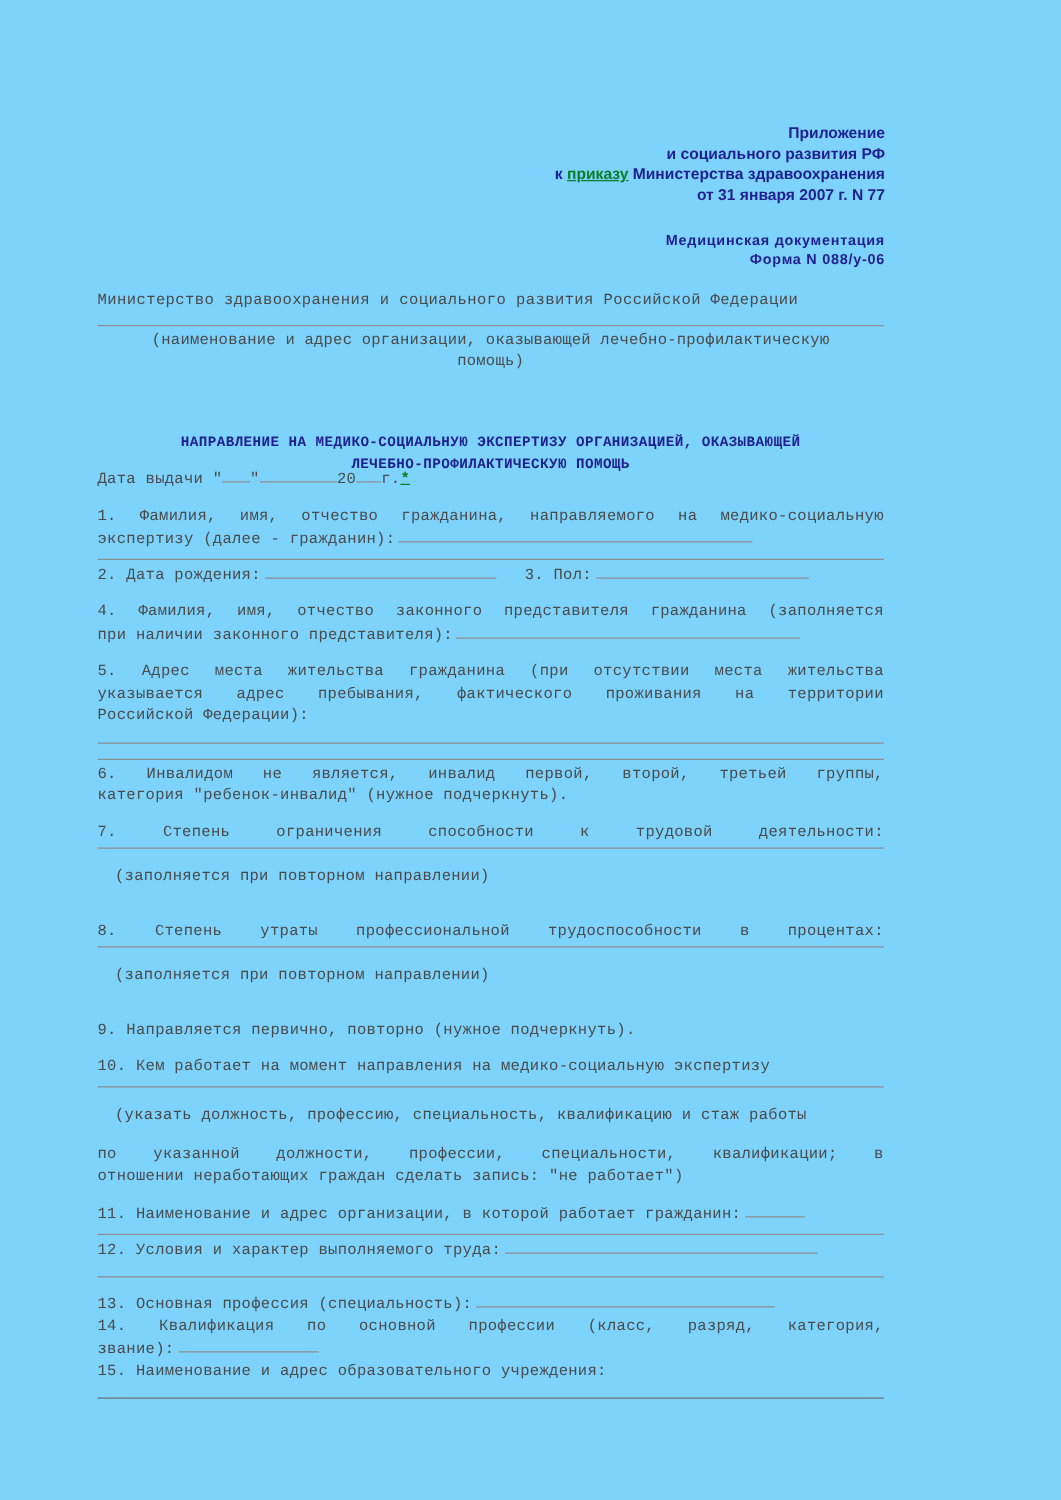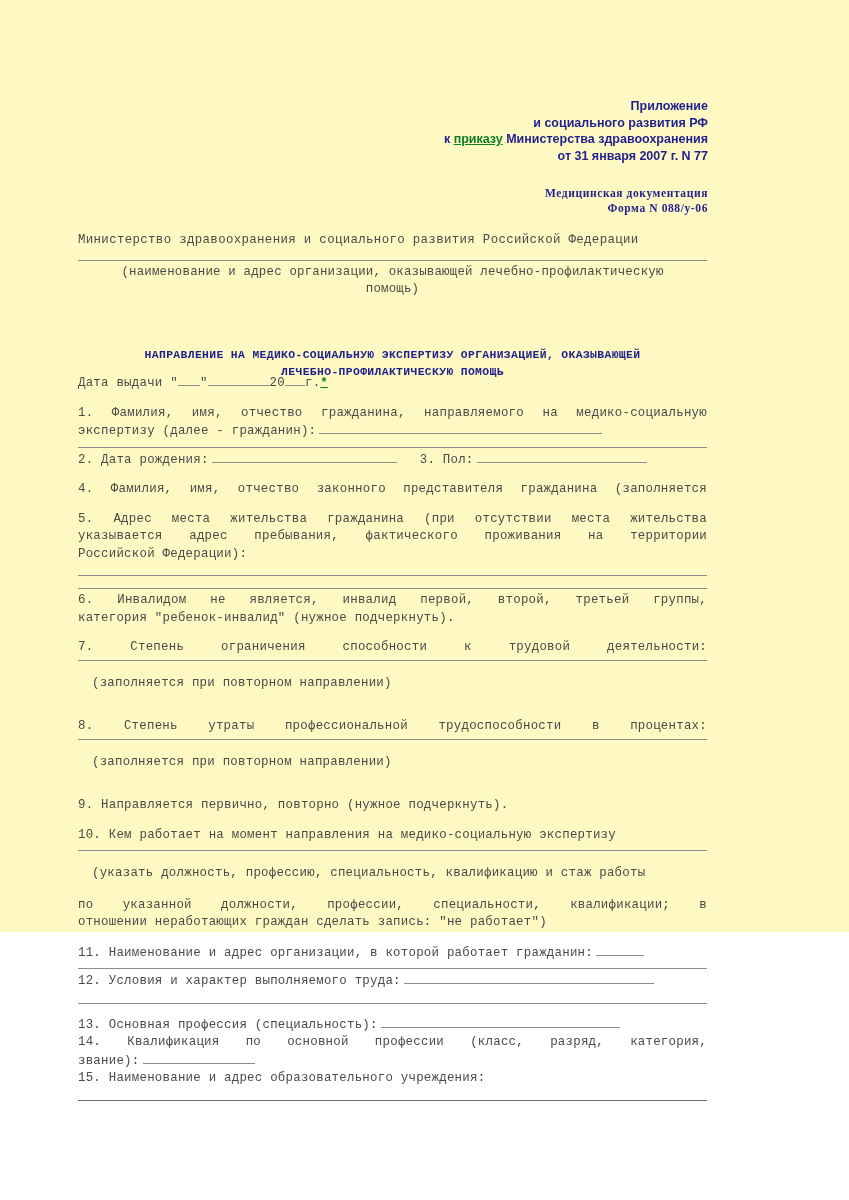--- a/index.html
+++ b/index.html
@@ -13,22 +13,22 @@
     height: 1200px;
     position: relative;
     font-family: "Liberation Mono", "DejaVu Sans Mono", monospace;
     color: #555555;
     overflow: hidden;
   }
   .page {
     position: absolute;
     left: 0; top: 0;
     width: 849px;
-    height: 932px;
-    background: #fef9c3;
+    height: 1200px;
+    background: #7dd3fc;
   }
 
   
   .hdr-block {
     position: absolute;
     left: 360px;
     top: 98px;
     width: 348px;
     text-align: right;
     font-family: "Liberation Sans", "DejaVu Sans", sans-serif;
@@ -43,21 +43,21 @@
     text-decoration: underline;
   }
 
   
   .meddoc {
     position: absolute;
     left: 360px;
     top: 186px;
     width: 348px;
     text-align: right;
-    font-family: Liberation Serif, serif;
+    font-family: Liberation Sans, sans-serif;
     font-weight: bold;
     font-size: 11.5px;
     line-height: 15px;
     color: #1f1f8f;
     letter-spacing: 0.6px;
   }
 
   
   .ministry {
     position: absolute;
@@ -225,20 +225,21 @@
 
     <div class="gap-s"></div>
     <div class="rule"></div>
     <div class="gap-xs"></div>
 
     <p class="l"><span>2. Дата рождения:</span><span class="fill fill-birth"></span><span>&nbsp;&nbsp;&nbsp;</span><span>3. Пол:</span><span class="fill fill-sex"></span></p>
 
     <div class="gap"></div>
 
     <p class="j">4. Фамилия, имя, отчество законного представителя гражданина (заполняется</p>
+    <p class="l"><span>при наличии законного представителя):</span><span class="fill fill-rep"></span></p>
 
     <div class="gap"></div>
 
     <p class="j">5. Адрес места жительства гражданина (при отсутствии места жительства</p>
     <p class="j">указывается адрес пребывания, фактического проживания на территории</p>
     <p class="l">Российской Федерации):</p>
 
     <div class="gap"></div>
     <div class="rule"></div>
     <div class="gap"></div>

